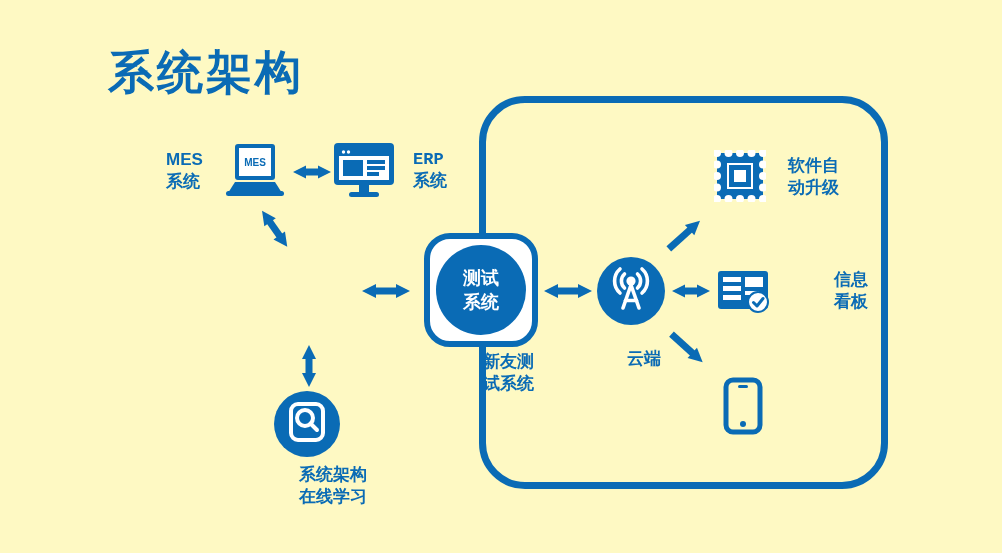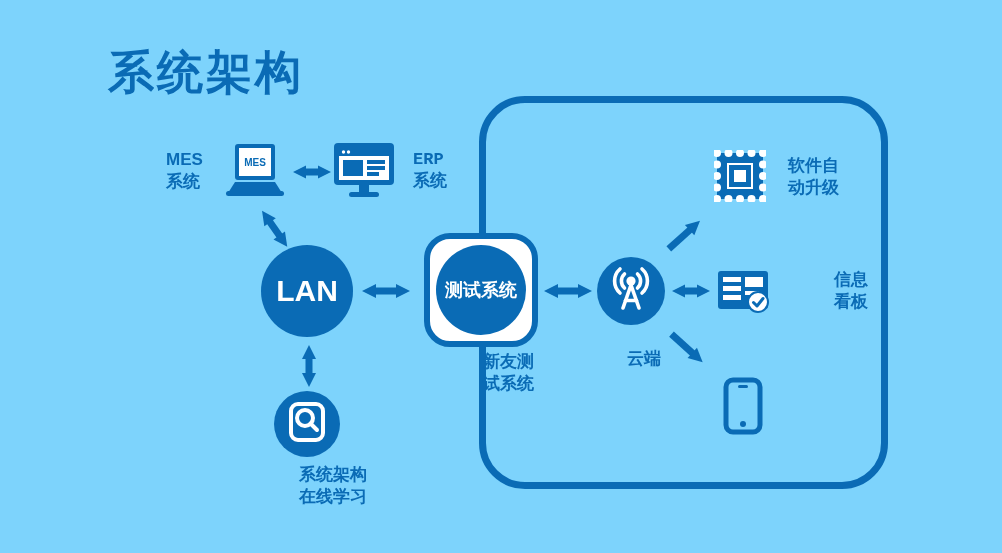--- a/index.html
+++ b/index.html
@@ -1,18 +1,18 @@
 <!DOCTYPE html>
 <html style="--accent: #0a6bb5;"><head>
 <meta charset="utf-8">
 <style>
   :root { --accent: #0a6bb5; }
   html,body { margin:0; padding:0; background:#fff; }
   .canvas {
-    position:relative; width:1002px; height:553px; background:#7dd3fc;
+    position:relative; width:1002px; height:553px; background:#fef9c3;
     overflow:hidden; color:var(--accent);
     font-family:"Liberation Sans","DejaVu Sans",sans-serif;
   }
   .abs { position:absolute; }
   .title {
     font-size:46px; font-weight:bold; letter-spacing:3px; color:var(--accent);
   }
   .label {
     font-size:17px; font-weight:bold; line-height:22px; color:var(--accent);
     white-space:nowrap;
@@ -23,21 +23,21 @@
     display:flex; align-items:center; justify-content:center;
     color:#fff; font-size:30px; font-weight:bold;
   }
   .test-box {
     width:114px; height:114px; box-sizing:border-box;
     border:6px solid var(--accent); border-radius:26px; background:#fff;
     display:flex; align-items:center; justify-content:center; z-index:2;
   }
   .test-circle {
     width:90px; height:90px; border-radius:50%; background:var(--accent);
-    display:flex; flex-direction:row; align-items:center; justify-content:center;
+    display:flex; flex-direction:column; align-items:center; justify-content:center;
     color:#fff; font-size:18px; font-weight:bold; line-height:24px;
   }
   .round-node {
     border-radius:50%; background:var(--accent);
     display:flex; align-items:center; justify-content:center;
   }
   .frame {
     box-sizing:border-box; border:7px solid var(--accent); border-radius:46px;
     z-index:0; background:transparent;
   }
@@ -99,23 +99,20 @@
   </div>
 
   <div class="abs arrow" style="left:250px; top:217px; transform:rotate(55deg);">
     <svg width="46" height="22" viewBox="0 0 46 22">
       <line x1="12" y1="11" x2="34" y2="11" stroke-width="7"></line>
       <polygon points="1,11 15,4 15,18"></polygon>
       <polygon points="45,11 31,4 31,18"></polygon>
     </svg>
   </div>
 
-  <div class="abs lan-circle" style="left:261px; top:245px;">
-    <span>LAN</span>
-  </div>
 
   <div class="abs arrow" style="left:361px; top:280px;">
     <svg width="50" height="22" viewBox="0 0 50 22">
       <line x1="13" y1="11" x2="37" y2="11" stroke-width="7"></line>
       <polygon points="1,11 15,4 15,18"></polygon>
       <polygon points="49,11 35,4 35,18"></polygon>
     </svg>
   </div>
 
   <div class="abs test-box" style="left:424px; top:233px;">

